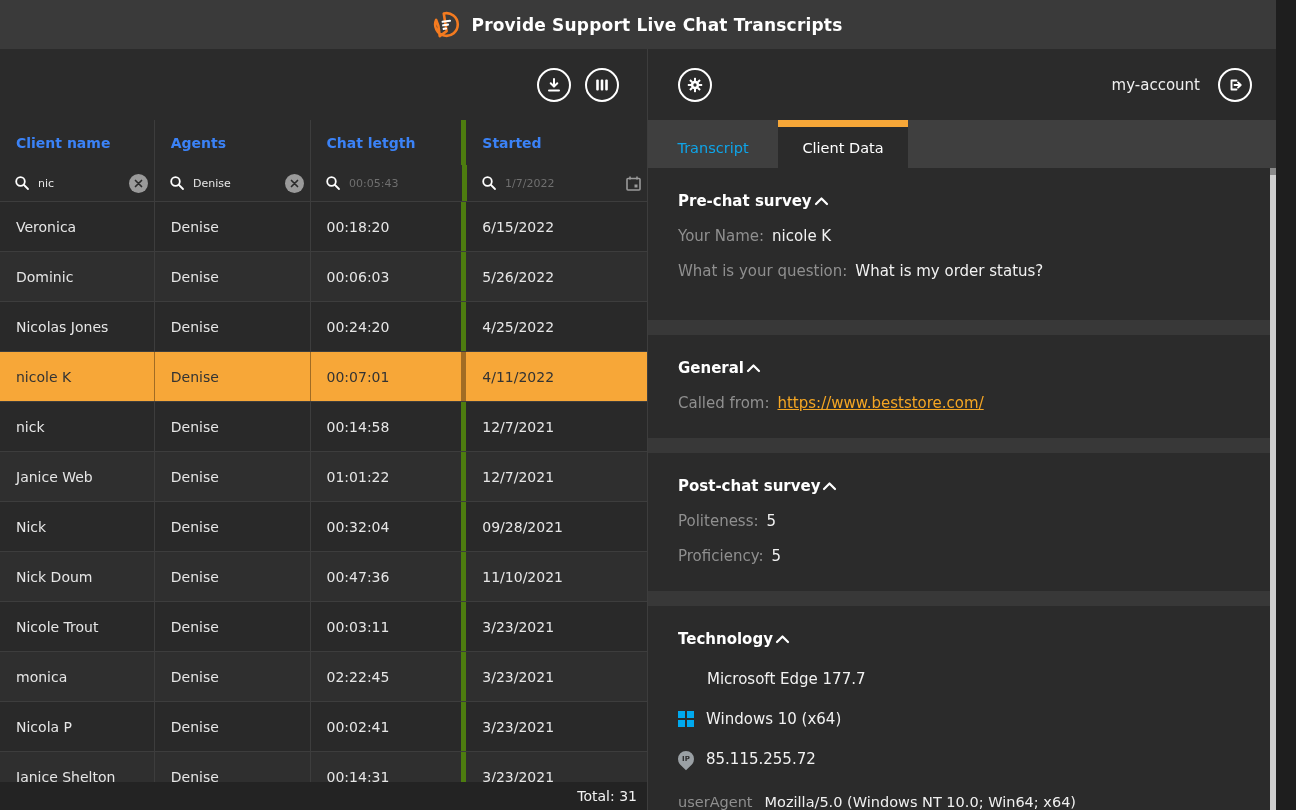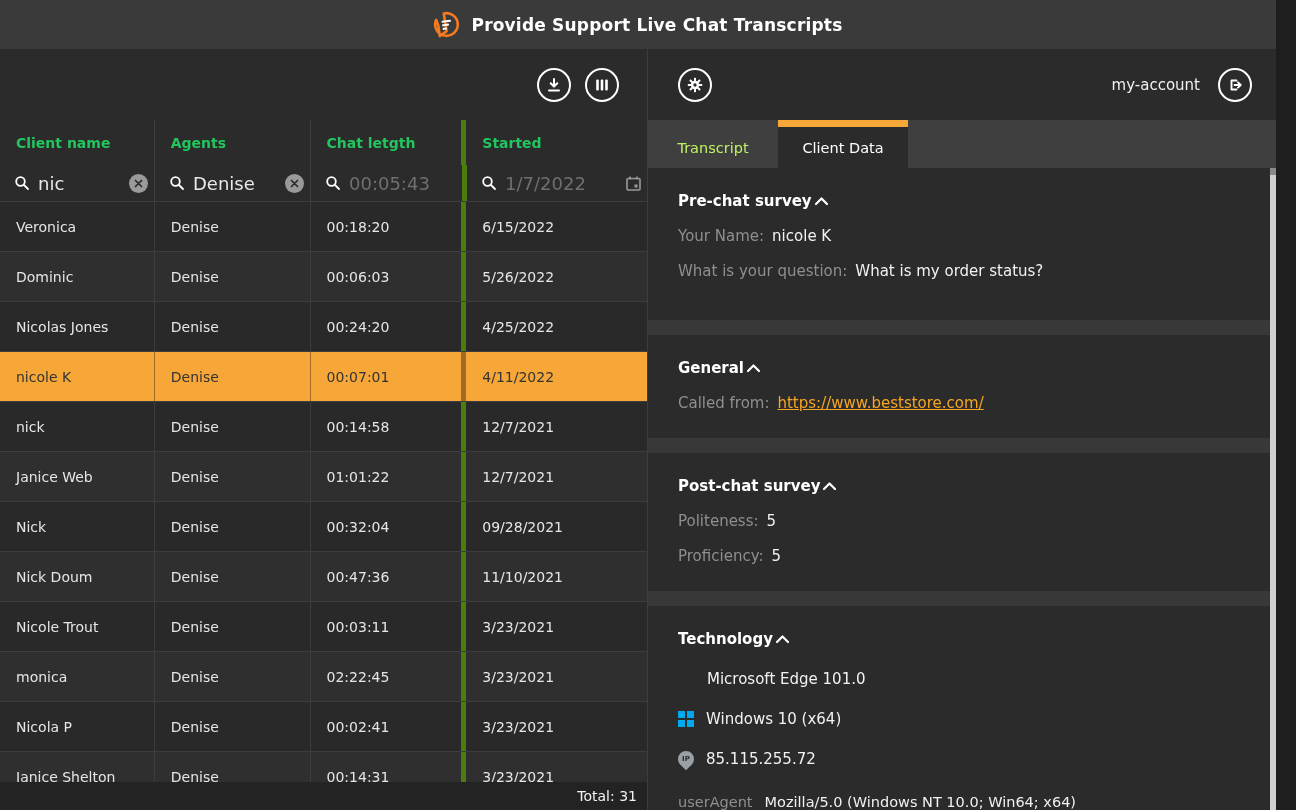--- a/index.html
+++ b/index.html
@@ -23,24 +23,24 @@
   .icon-btn { width:34px; height:34px; border-radius:50%; border:2px solid #fff; background:transparent;
               display:flex; align-items:center; justify-content:center; cursor:pointer; }
   .icon-btn svg { display:block; }
 
   .right-panel .toolbar { justify-content:space-between; padding:0 24px 0 30px; }
   .account { display:flex; align-items:center; gap:18px; }
   .account-name { color:#f0f0f0; font-size:15px;padding-left:27px; }
 
   
   .thead { height:45px; flex:0 0 45px; display:flex; align-items:flex-end; background:#2b2b2b; }
-  .thead .cell { display:flex; align-items:center; height:45px; padding:0 0 0 16px; color:#22c55e; font-size:14px; font-weight:bold; }
+  .thead .cell { display:flex; align-items:center; height:45px; padding:0 0 0 16px; color:#3b82f6; font-size:14px; font-weight:bold; }
   .filters { height:37px; flex:0 0 37px; display:flex; background:#2b2b2b; border-bottom:1px solid #3d3d3d; }
   .fcell { display:flex; align-items:center; gap:8px; padding:0 6px 0 14px; }
-  .fcell input { flex:1; min-width:0; background:transparent; border:none; outline:none; color:#e8e8e8; font-size:18px; font-family:inherit; }
+  .fcell input { flex:1; min-width:0; background:transparent; border:none; outline:none; color:#e8e8e8; font-size:11px; font-family:inherit; }
   .fcell input::placeholder { color:#6f6f6f; opacity:1; }
   .clear-btn { width:19px; height:19px; border-radius:50%; background:#9a9a9a; border:none; color:#2b2b2b;
                display:flex; align-items:center; justify-content:center; cursor:pointer; flex:0 0 auto; }
   .cal-btn { background:none; border:none; cursor:pointer; padding:0; flex:0 0 auto; display:flex; }
 
   .col0 { width:155px; border-right:1px solid #3d3d3d; }
   .col1 { width:156px; border-right:1px solid #3d3d3d; }
   .col2 { width:156px; border-right:5px solid #4d7c0f; }
   .col3 { width:181px; }
 
@@ -51,21 +51,21 @@
   .trow .cell { display:flex; align-items:center; padding-left:16px; color:#e6e6e6; font-size:14px; }
   .trow.selected { background:#f7a738 !important; }
   .trow.selected .cell { color:#333; }
   .trow.selected .col0,.trow.selected .col1,.trow.selected .col2 { border-right-color:rgba(0,0,0,.35); }
 
   .tfoot { height:28px; flex:0 0 28px; background:#232323; display:flex; align-items:center; justify-content:flex-end; padding-right:10px; }
   .total { color:#f2f2f2; font-size:14px; }
 
   
   .tabstrip { height:48px; flex:0 0 48px; background:#3f3f3f; display:flex; align-items:stretch; }
-  .tab { width:130px; display:flex; align-items:center; justify-content:center; color:#bef264; font-size:14.5px; cursor:pointer; border-top:7px solid transparent; }
+  .tab { width:130px; display:flex; align-items:center; justify-content:center; color:#0ea5e9; font-size:14.5px; cursor:pointer; border-top:7px solid transparent; }
   .tab.active { background:#2b2b2b; color:#fff; border-top:7px solid #f7a738; }
 
   
   .content { flex:1; background:#383838; overflow:hidden; display:flex; flex-direction:column; gap:15px; }
   .section { background:#2b2b2b; padding:24px 30px 26px 30px; }
   .section.grow { flex:1; }
   .sec-head { display:flex; align-items:center; margin-bottom:14px; }
   .sec-title { color:#fff; font-size:15px; font-weight:bold; }
   .collapse-btn { background:none; border:none; cursor:pointer; display:flex; padding:2px; }
   .field { margin-top:17px; font-size:15px; }
@@ -350,21 +350,21 @@
           <div class="sec-head">
             <div class="sec-title">Technology</div>
             <button class="collapse-btn">
               <svg width="15" height="10" viewBox="0 0 15 10">
                   <path d="M2 8 L7.5 2.5 L13 8" stroke="#fff" stroke-width="2.2" fill="none" stroke-linecap="round" stroke-linejoin="round"></path>
                 </svg>
             </button>
           </div>
           <div class="tech-item">
             <span class="edge-icon"></span>
-            <span>Microsoft Edge 101.0</span>
+            <span>Microsoft Edge 177.7</span>
           </div>
           <div class="tech-item">
             <span class="win-icon">
                 <i></i>
                 <i></i>
                 <i></i>
                 <i></i>
               </span>
             <span>Windows 10 (x64)</span>
           </div>

